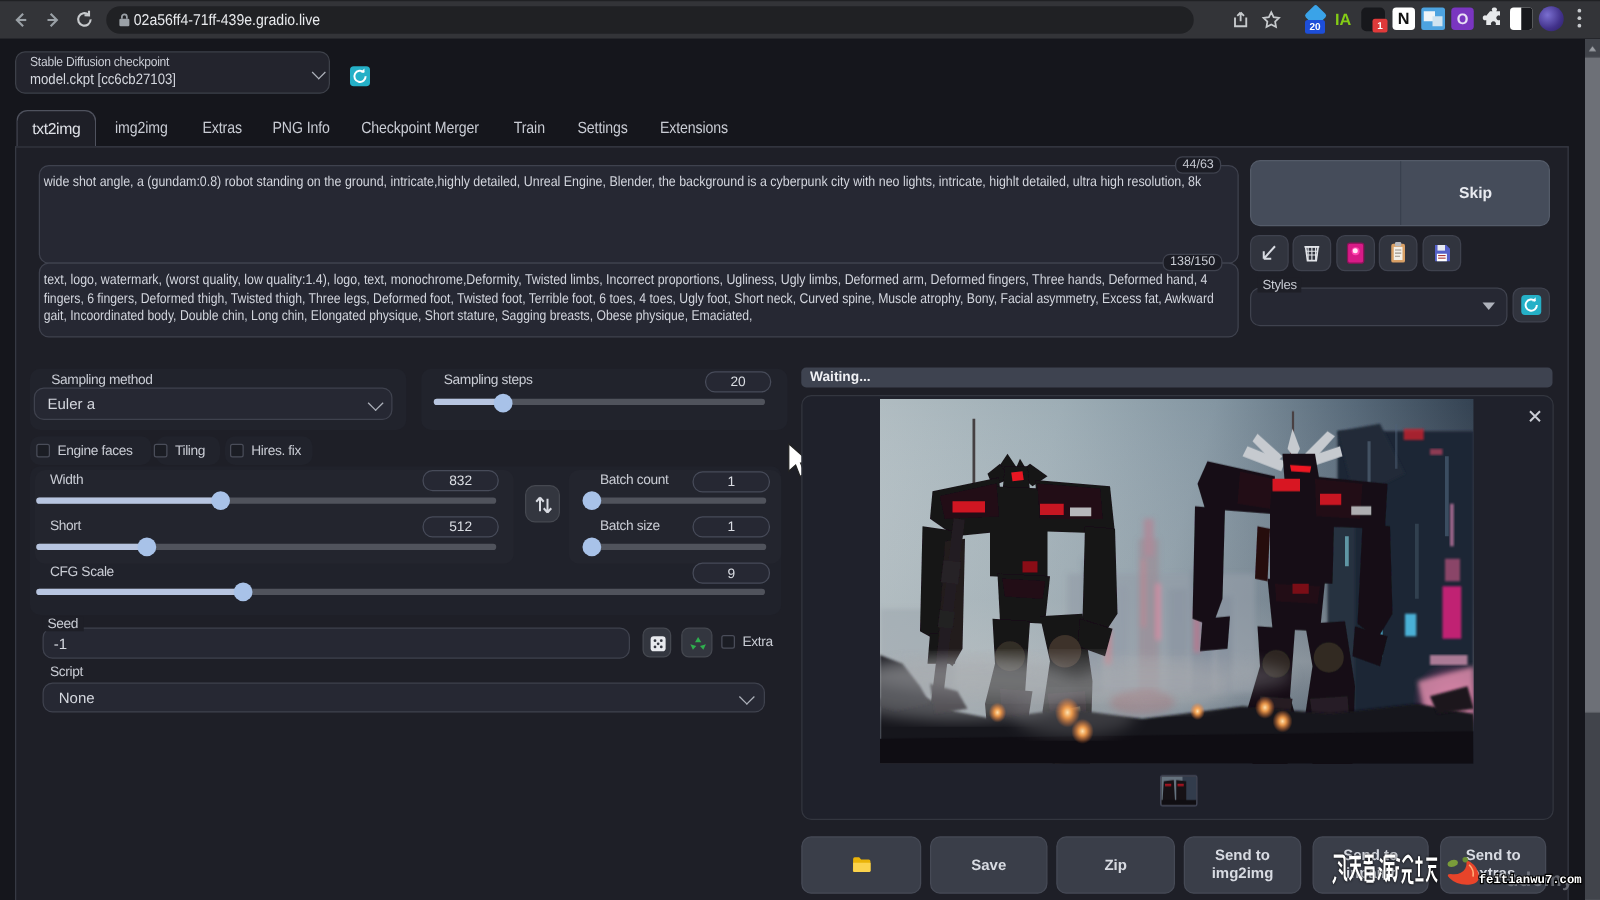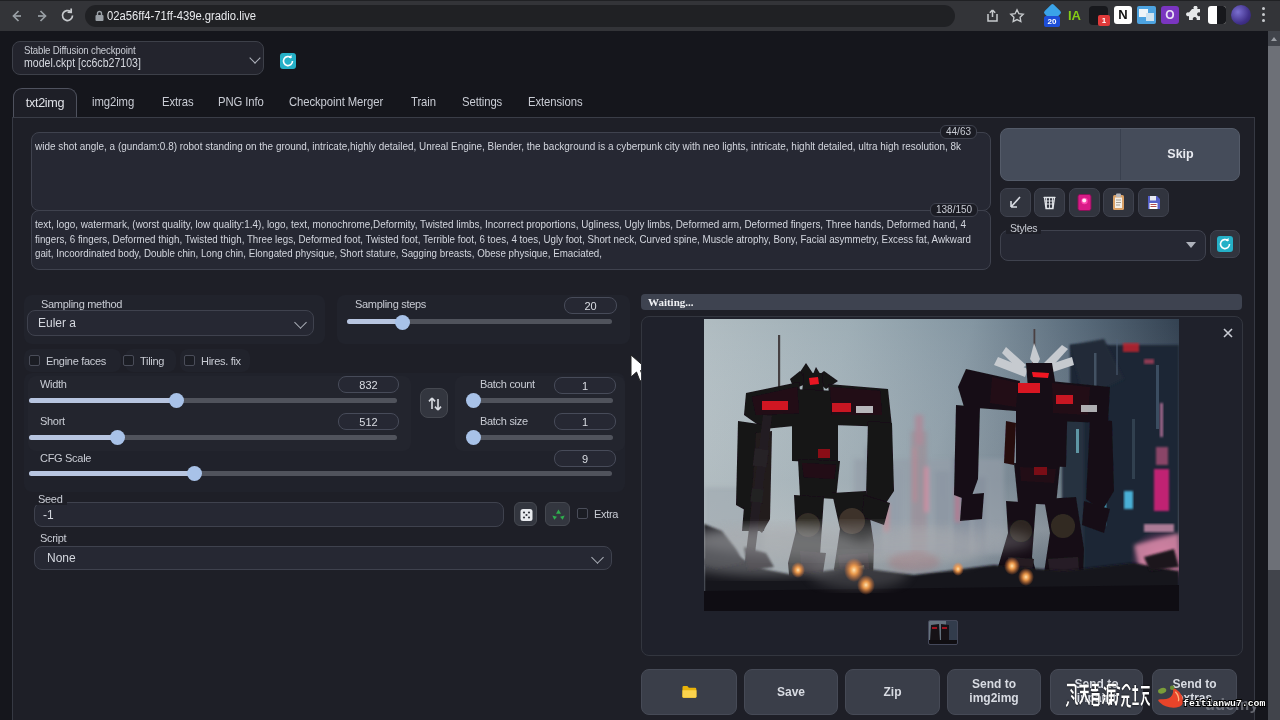--- a/index.html
+++ b/index.html
@@ -57,21 +57,21 @@
   .numbox { position:absolute; background:#262833; border:1px solid #474b59; border-radius:8px;
     color:#dadde3; font-size:11px; text-align:center; }
   .lab11 { position:absolute; color:#c9ccd4; font-size:11px; letter-spacing:-0.3px; }
   .track { position:absolute; height:5px; border-radius:3px; background:#50535c; }
   .fill  { position:absolute; height:5px; border-radius:3px; background:#b7c5e0; }
   .thumb { position:absolute; width:15px; height:15px; border-radius:50%; background:#a8c2e8; }
   .cb { position:absolute; width:11px; height:11px; background:#1b1d24; border:1px solid #4a4d59; border-radius:2px; }
 
   
   #progress { position:absolute; left:641px; top:294px; width:601px; height:16px; background:#3e4350;
-    border-radius:4px; color:#f0f1f4; font-size:11px; font-weight:bold; line-height:16px;font-family:Liberation Serif, serif; }
+    border-radius:4px; color:#f0f1f4; font-size:11px; font-weight:bold; line-height:16px; }
   #gallery { position:absolute; left:641px; top:316px; width:602px; height:340px; background:#1f212b;
     border:1px solid #33363f; border-radius:8px; }
   .botbtn { position:absolute; top:669px; height:46px; background:#3a3e49; border:1px solid #464a56;
     border-radius:8px; color:#d8dbe2; font-weight:bold; font-size:12px; text-align:center; }
   .botbtn .l1 { margin-top:7px; } .botbtn .single { line-height:44px; }
   .pline { display:inline-block; transform-origin:0 50%; }
 </style>
 </head>
 <body>
 <div id="stage">

